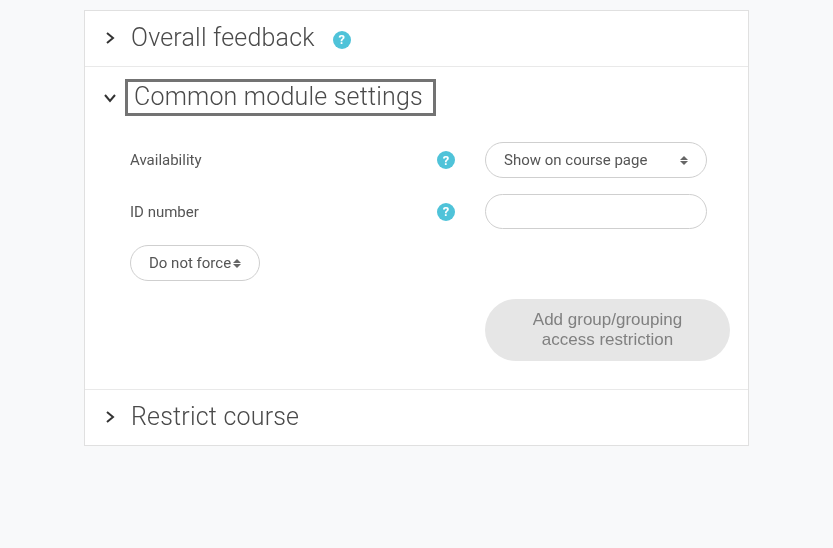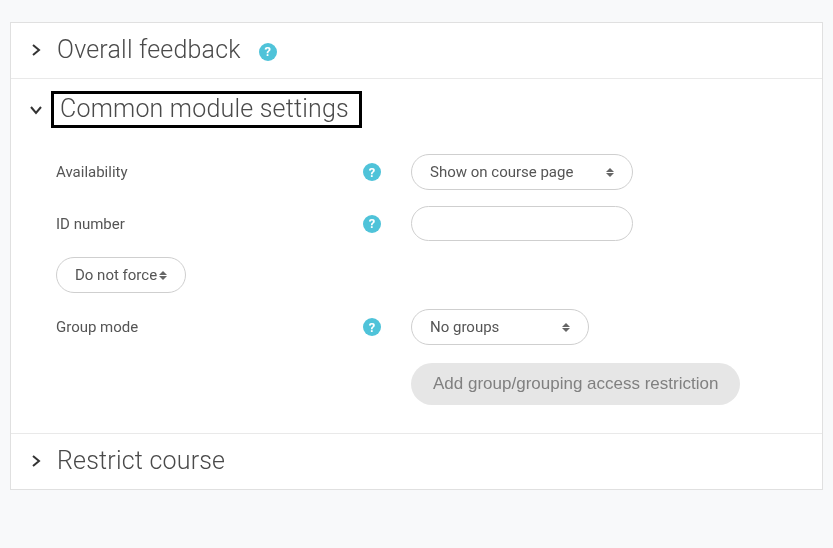--- a/index.html
+++ b/index.html
@@ -7,22 +7,22 @@
     margin: 0;
     padding: 10px;
     font-family: -apple-system, BlinkMacSystemFont, "Segoe UI", Roboto, "Helvetica Neue", Arial, sans-serif;
     background: #f8f9fa;
     color: #4a4a4a;
     font-size: 15px;
   }
   .panel {
     background: #fff;
     border: 1px solid #e0e0e0;
-    width: 813px;
-    margin: 12px auto;
+    width: 665px;
+    margin: 0 auto;
   }
   .section {
     border-bottom: 1px solid #e9e9e9;
   }
   .section:last-child {
     border-bottom: none;
   }
   .section-header {
     display: flex;
     align-items: center;
@@ -38,21 +38,21 @@
     justify-content: center;
   }
   .chevron svg { display:block; }
   .section-title {
     font-size: 25px;
     font-weight: 300;
     color: #4a4a4a;
     letter-spacing: 0.2px;
   }
   .highlight-box {
-    border: 3px solid #000000;
+    border: 3px solid #737373;
     padding: 0 10px 2px 6px;
     margin-left: -6px;
   }
   .help-icon {
     display: inline-flex;
     align-items: center;
     justify-content: center;
     width: 18px;
     height: 18px;
     border-radius: 50%;
@@ -195,32 +195,20 @@
 
       <div class="form-row">
         <div class="control-col">
           <div class="pill-select fixed-160">
             <span>Do not force</span>
             <span class="sort-caret"></span>
           </div>
         </div>
       </div>
 
-      <div class="form-row">
-        <div class="label-col">
-          <span class="label-text">Group mode</span>
-          <span class="help-icon"></span>
-        </div>
-        <div class="control-col">
-          <div class="pill-select groups">
-            <span>No groups</span>
-            <span class="sort-caret"></span>
-          </div>
-        </div>
-      </div>
 
       <div class="indent-control">
         <button class="btn-muted">Add group/grouping access restriction</button>
       </div>
 
     </div>
   </div>
 
   <div class="section">
     <div class="section-header">

